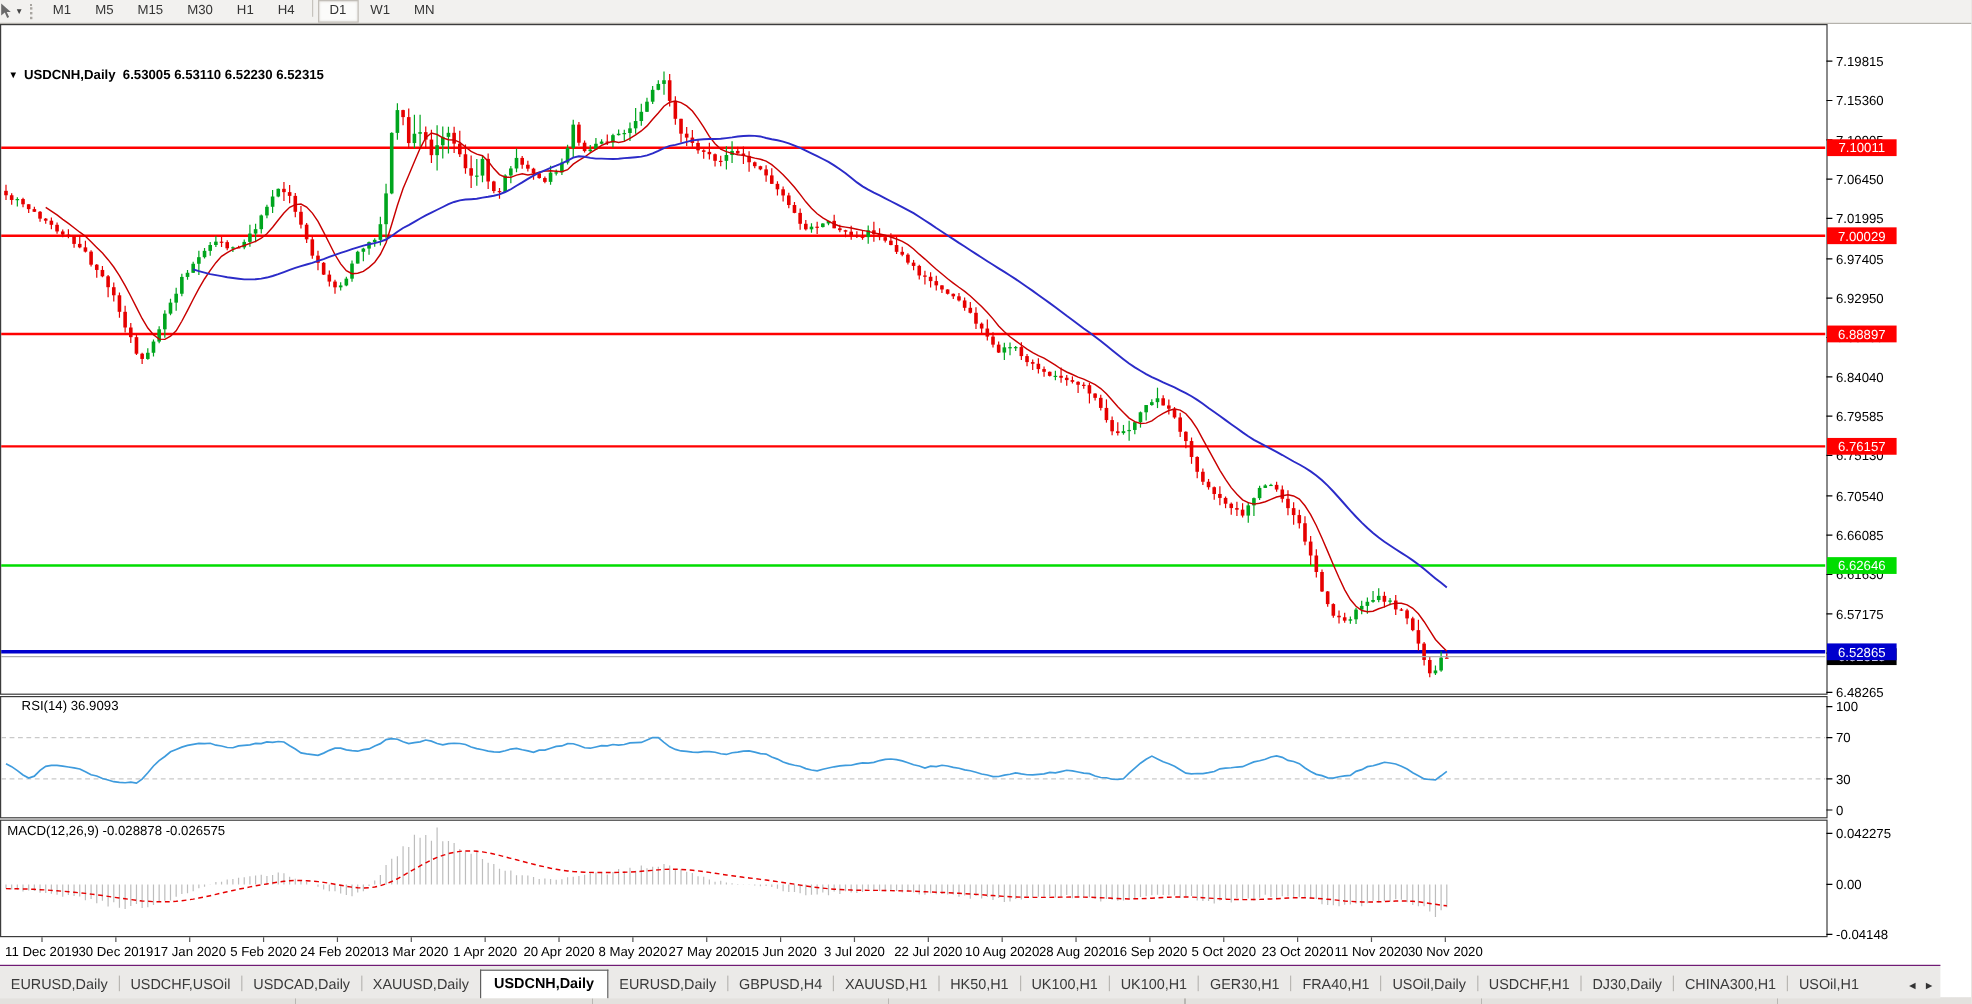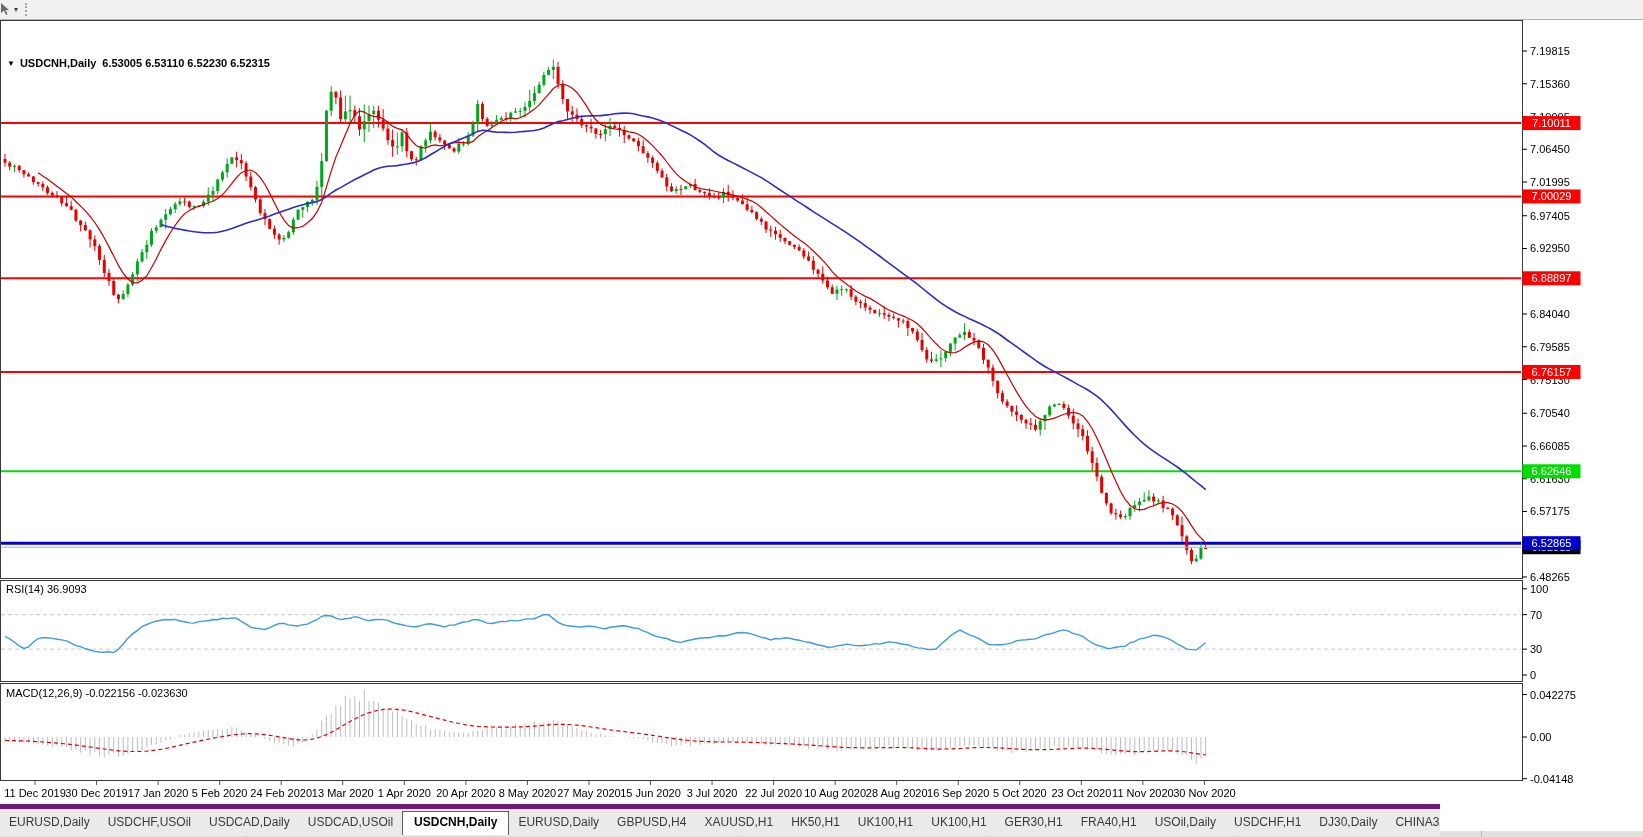--- a/index.html
+++ b/index.html
@@ -11,28 +11,28 @@
   .tb-icon{width:15px;height:15px;margin-left:-2px;display:flex;align-items:center;}
   .tb-caret{font-size:8px;color:#444;margin:0 4px 0 1px;}
   .tb-grip{width:0;height:13px;border-left:2px dotted #a8a5a0;margin:0 7px 0 3px;}
   .tf-btn{padding:0 9px;height:17px;line-height:17px;cursor:default;color:#333;border:1px solid transparent;}
   .tf-btn.active{background:#fbfbfa;border:1px solid #c2beb8;box-shadow:inset 0 0 2px #d8d5cf;}
   .tb-sep{width:1px;height:14px;background:#c6c3bd;margin:0 4px;}
   
   .overlay{position:absolute;font-size:11px;color:#000;white-space:nowrap;z-index:3;}
   #title-overlay{left:7px;top:25px;font-weight:bold;margin-top:32px;}
   #title-overlay .tri{font-size:8px;vertical-align:1px;margin-right:5px;font-weight:normal;}
-  #rsi-label-overlay{left:6px;top:583px;}
+  #rsi-label-overlay{left:18px;top:583px;}
   #macd-label-overlay{left:6px;top:687px;}
   .lbl-gap{display:inline-block;width:6px;}
   
   #chart-svg{position:absolute;left:0;top:0;z-index:1;}
   
-  #tabbar{position:absolute;left:0;top:804px;width:1440px;height:27px;background:#ebeae8;
-          border-top:5px solid #701a75;display:flex;align-items:center;font-size:12px;color:#3a3a3a;
+  #tabbar{position:absolute;left:0;top:804px;width:1617px;height:27px;background:#ebeae8;
+          border-top:1px solid #701a75;display:flex;align-items:flex-end;font-size:12px;color:#3a3a3a;
           overflow:hidden;z-index:3;}
   .tab{padding:3px 9px 5px;white-space:nowrap;cursor:default;}
   .tab.active{background:#fff;border:1px solid #5f5f5f;border-bottom:none;font-weight:bold;
               padding:3px 11px 6px;margin-top:0;color:#000;}
   .tab-sep{width:1px;height:13px;background:#b9b7b3;margin:0 0 6px 0;}
   #tab-arrows{margin-left:auto;display:flex;align-items:center;gap:5px;padding:0 5px 6px 2px;font-size:9px;color:#333;}
   #tab-arrows span{cursor:default;}
   #tab-strip{position:absolute;left:0;top:831px;width:1643px;height:6px;z-index:2;
              background:repeating-linear-gradient(90deg,#e3e1de 0 246px,#b9b7b3 246px 247px);}
 </style>
@@ -42,20 +42,32 @@
 <div id="app">
 
   <div id="toolbar">
     <span class="tb-icon">
       <svg width="15" height="15" viewBox="0 0 15 15">
         <path d="M3 1 L3 11 L6 8.5 L8 13 L9.6 12.2 L7.6 8 L11 8 Z" fill="#6a6a6a"></path>
       </svg>
     </span>
     <span class="tb-caret">▾</span>
     <span class="tb-grip"></span>
+    <span id="tf-row" style="display: flex;">
+        <span class="tf-btn">M1</span>
+        <span class="tf-btn">M5</span>
+        <span class="tf-btn">M15</span>
+        <span class="tf-btn">M30</span>
+        <span class="tf-btn">H1</span>
+        <span class="tf-btn">H4</span>
+        <span class="tb-sep"></span>
+        <span class="tf-btn active">D1</span>
+        <span class="tf-btn">W1</span>
+        <span class="tf-btn">MN</span>
+      </span>
   </div>
 
   <svg id="chart-svg" width="1643" height="837">
       <g>
         <rect x="0.5" y="20.5" width="1522" height="558" fill="#fff" stroke="#3c3c3c"></rect>
         <rect x="0.5" y="580.5" width="1522" height="101" fill="#fff" stroke="#3c3c3c"></rect>
         <rect x="0.5" y="683.5" width="1522" height="97" fill="#fff" stroke="#3c3c3c"></rect>
       </g>
       <defs>
         <clipPath id="mainClip">
@@ -966,31 +978,31 @@
       </g>
     </svg>
 
   <div id="title-overlay" class="overlay">
     <span class="tri">▼</span><span>USDCNH,Daily</span><span class="lbl-gap"></span><span>6.53005 6.53110 6.52230 6.52315</span>
   </div>
   <div id="rsi-label-overlay" class="overlay">
     <span>RSI(14)</span>&nbsp;<span>36.9093</span>
   </div>
   <div id="macd-label-overlay" class="overlay">
-    <span>MACD(12,26,9)</span>&nbsp;<span>-0.022156 -0.023630</span>
+    <span>MACD(12,26,9)</span>&nbsp;<span>-0.028878 -0.026575</span>
   </div>
 
   <div id="tabbar">
       <span class="tab">EURUSD,Daily</span>
       <span class="tab-sep"></span>
       <span class="tab">USDCHF,USOil</span>
       <span class="tab-sep"></span>
       <span class="tab">USDCAD,Daily</span>
       <span class="tab-sep"></span>
-      <span class="tab">USDCAD,USOil</span>
+      <span class="tab">XAUUSD,Daily</span>
       <span class="tab active">USDCNH,Daily</span>
       <span class="tab">EURUSD,Daily</span>
       <span class="tab-sep"></span>
       <span class="tab">GBPUSD,H4</span>
       <span class="tab-sep"></span>
       <span class="tab">XAUUSD,H1</span>
       <span class="tab-sep"></span>
       <span class="tab">HK50,H1</span>
       <span class="tab-sep"></span>
       <span class="tab">UK100,H1</span>

